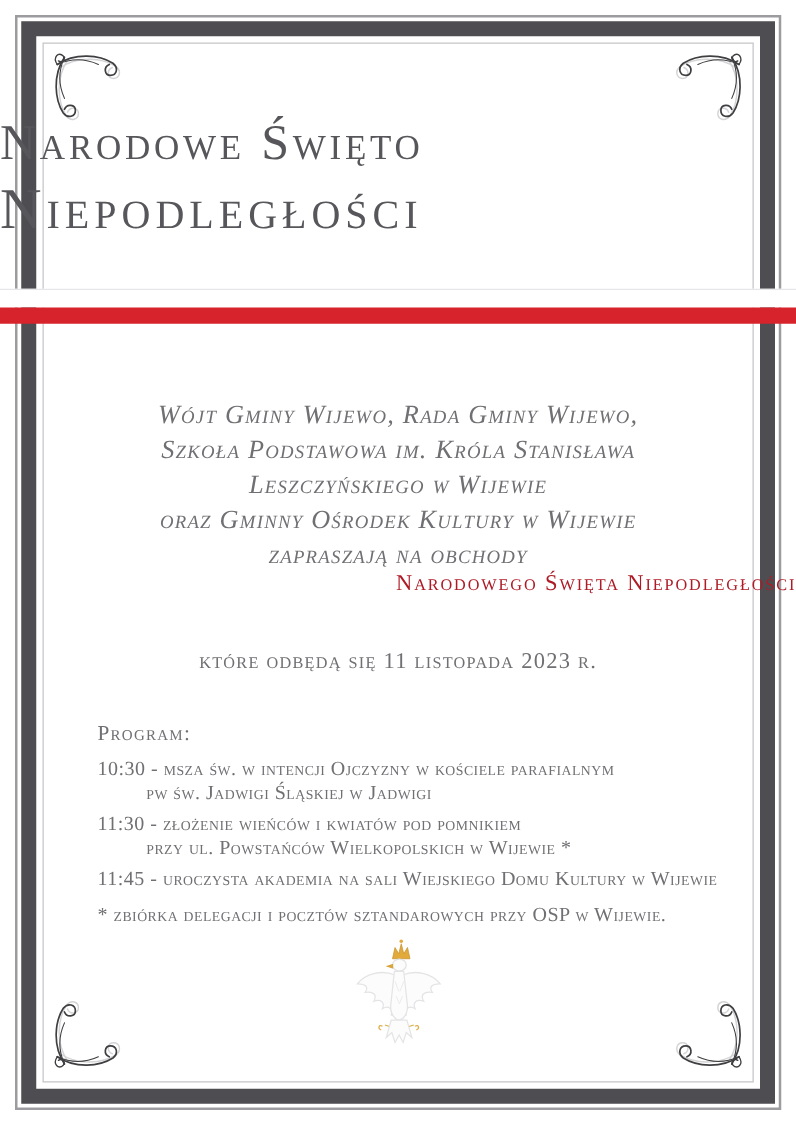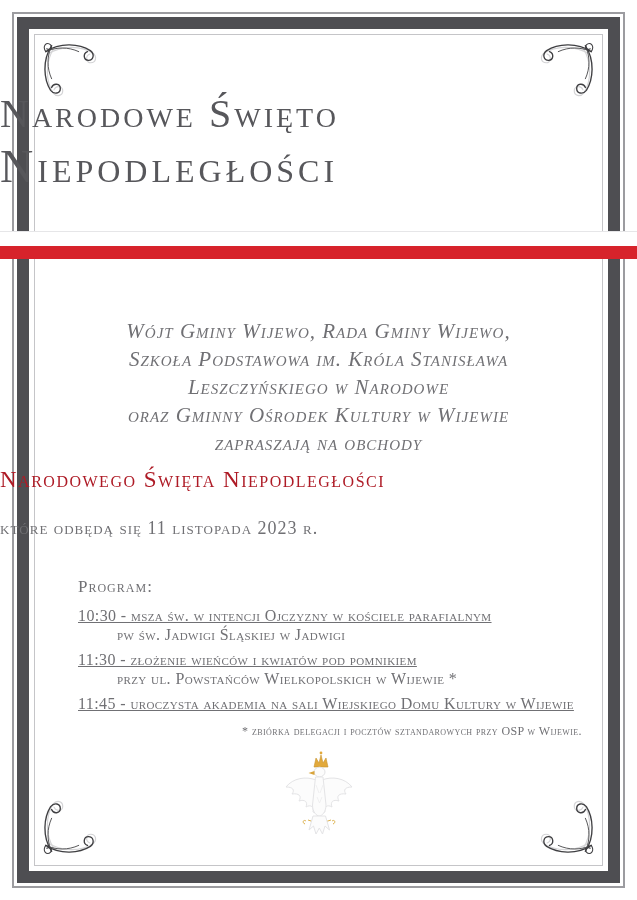--- a/index.html
+++ b/index.html
@@ -28,33 +28,33 @@
   .smallcaps { font-variant-caps:small-caps; }
   .title { position:absolute; top:90px; left:0; width:100%; text-align:left;
            color:var(--title-gray,#57575b); z-index:7; }
   .title1 { font-size:40px; line-height:48px; letter-spacing:3px; }
   .title2 { font-size:46px; line-height:58px; letter-spacing:4px; }
 
   .invitation { position:absolute; top:317px; left:0; width:100%; text-align:center;
                 color:var(--text-gray,#707074); font-size:21px; line-height:28px;
                 letter-spacing:1px; z-index:7;font-style:italic; }
 
-  .event-title { position:absolute; top:467px; left:0; width:100%; text-align:left;
-                 color:var(--heading-red,#ae1b26); font-size:23px; letter-spacing:1.5px; z-index:7; }
+  .event-title { position:absolute; top:456px; left:0; width:100%; text-align:right;
+                 color:var(--heading-red,#ae1b26); font-size:18px; letter-spacing:1.5px; z-index:7; }
 
-  .date-line { position:absolute; top:518px; left:0; width:100%; text-align:left;
+  .date-line { position:absolute; top:518px; left:0; width:100%; text-align:center;
                color:var(--text-gray,#707074); font-size:18px; letter-spacing:1px; z-index:7; }
 
   .program { position:absolute; top:577px; left:78px; right:55px;
              color:var(--text-gray,#707074); z-index:7; }
   .program-heading { font-size:17px; letter-spacing:1px; margin-bottom:9px; }
   .p-line { font-size:16px; line-height:19px; letter-spacing:0.4px; }
-  .p-time { margin-top:6px;text-decoration:underline; }
+  .p-time { margin-top:6px; }
   .p-indent { padding-left:39px; }
-  .p-footnote { margin-top:11px; font-size:12px; letter-spacing:0.4px;text-align:right; }
+  .p-footnote { margin-top:11px; font-size:16px; letter-spacing:0.4px; }
 
   
   .eagle { position:absolute; left:50%; top:749px; transform:translateX(-50%);
            width:78px; height:98px; z-index:6; }
 
   .defs-hidden { position:absolute; width:0; height:0; overflow:hidden; }
 </style>
 </head>
 <body>
 
@@ -101,21 +101,21 @@
     </svg>
 
   <div class="title smallcaps">
     <div class="title1">Narodowe Święto</div>
     <div class="title2">Niepodległości</div>
   </div>
 
   <div class="invitation smallcaps">
     <div>Wójt Gminy Wijewo, Rada Gminy Wijewo,</div>
     <div>Szkoła Podstawowa im. Króla Stanisława</div>
-    <div>Leszczyńskiego w Narodowe</div>
+    <div>Leszczyńskiego w Wijewie</div>
     <div>oraz Gminny Ośrodek Kultury w Wijewie</div>
     <div>zapraszają na obchody</div>
   </div>
 
   <div class="event-title smallcaps">Narodowego Święta Niepodległości</div>
 
   <div class="date-line smallcaps">które odbędą się 11 listopada 2023 r.</div>
 
   <div class="program smallcaps">
     <div class="program-heading">Program:</div>

